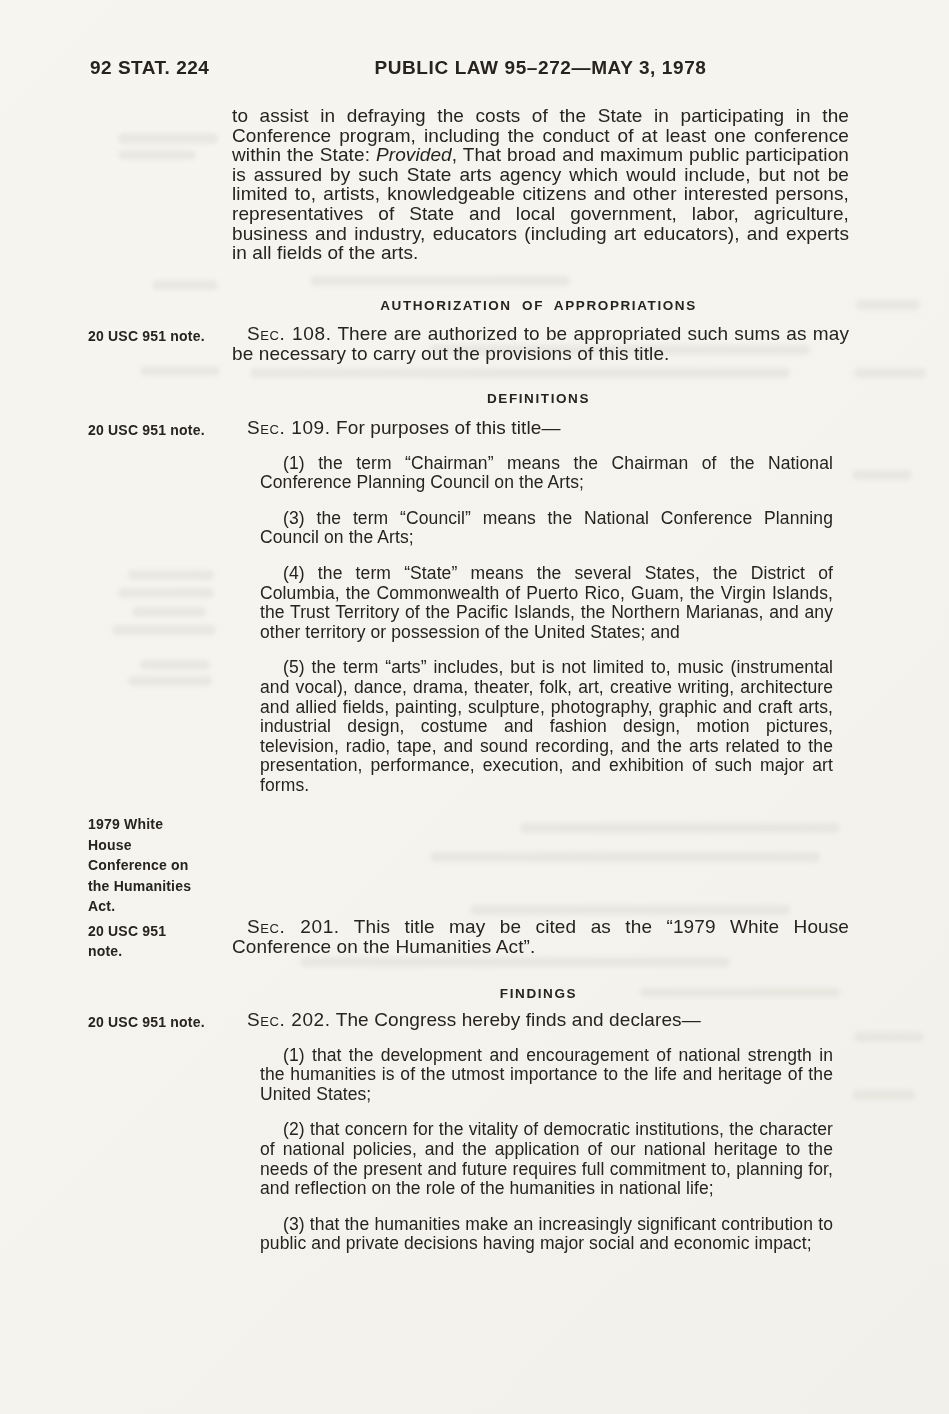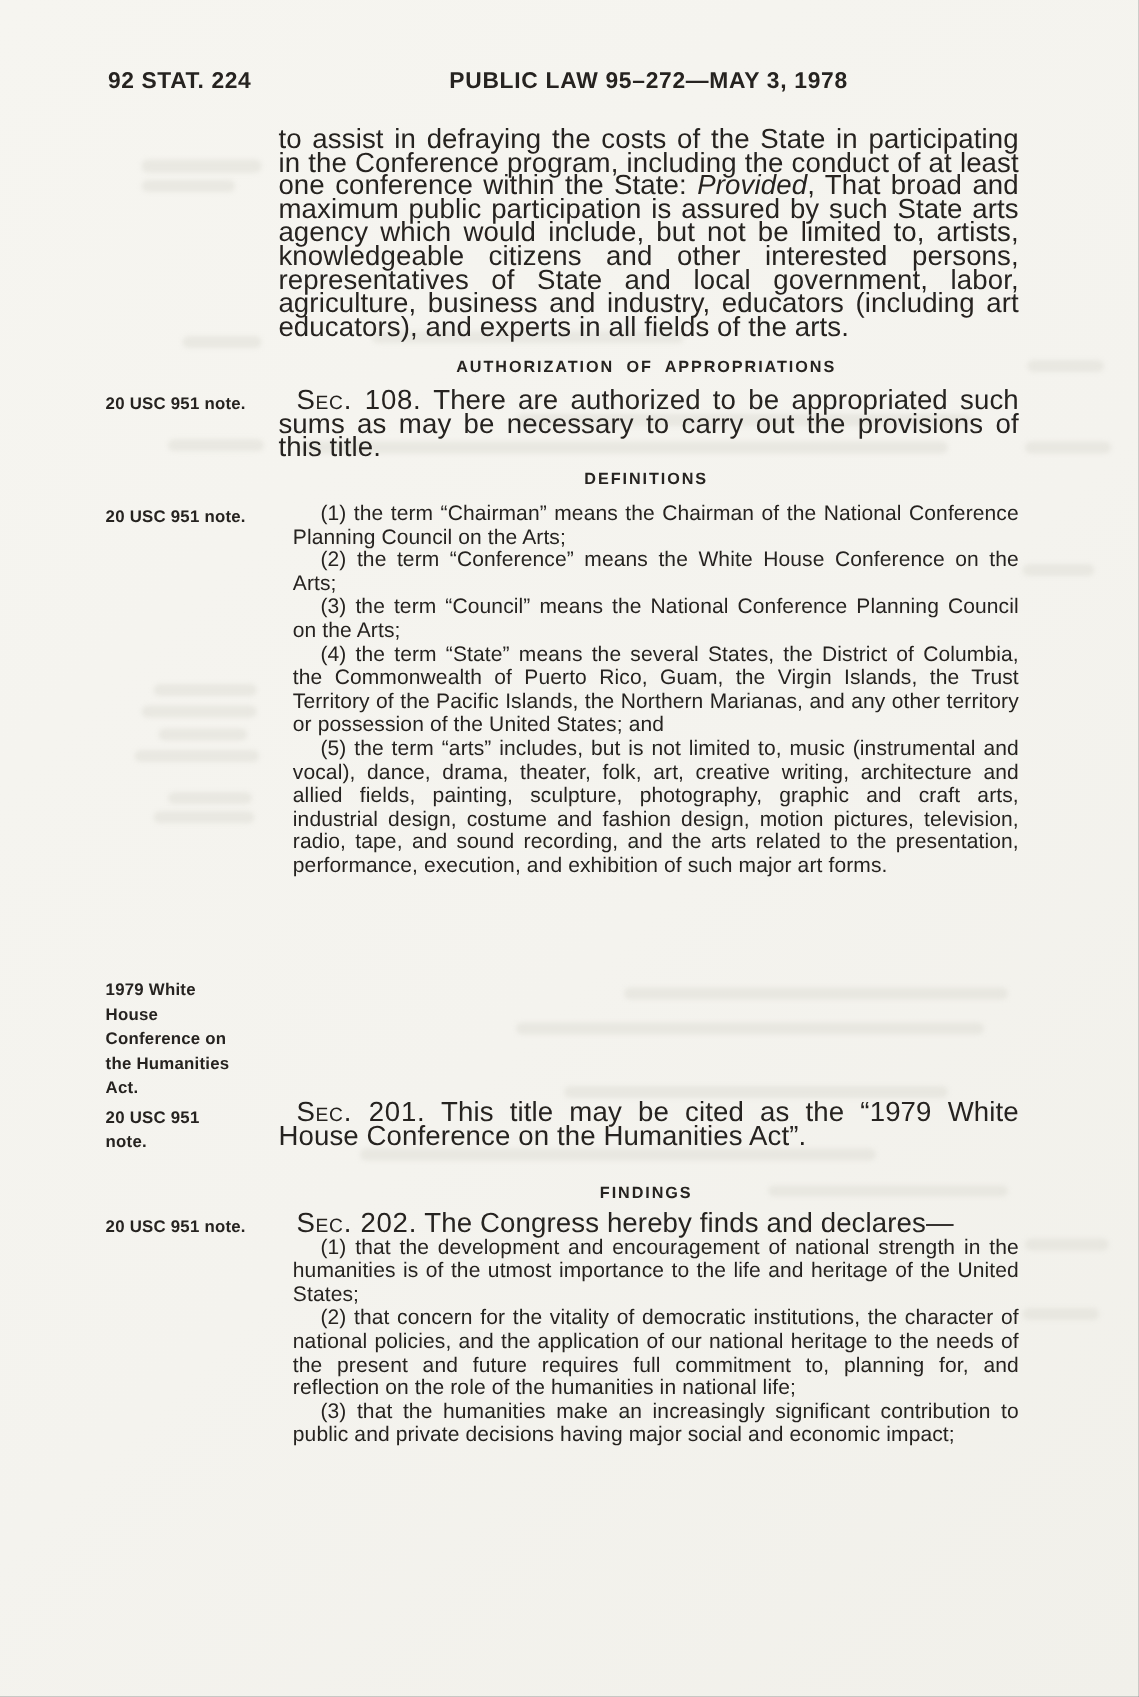--- a/index.html
+++ b/index.html
@@ -16,29 +16,29 @@
     position:absolute;left:90px;top:57px;
     font-size:19px;font-weight:bold;letter-spacing:.5px;
   }
   .hdr-title{
     position:absolute;left:232px;top:57px;width:617px;
     text-align:center;font-size:19px;font-weight:bold;letter-spacing:.6px;
   }
   .body-col{position:absolute;left:232px;width:617px;}
   .margin-col{position:absolute;left:88px;width:132px;}
   .body-text{
-    font-size:23px;line-height:19.6px;
+    font-size:19px;line-height:19.6px;
     text-align:justify;letter-spacing:.1px;
     margin:0;
   }
   .sec-indent{text-indent:15px;}
   .list-item{
     font-size:17.5px;line-height:19.6px;
     text-align:justify;letter-spacing:.1px;
-    margin:0;padding-left:12px;text-indent:23px;
+    margin:16px;padding-left:12px;text-indent:23px;
   }
   .sc{font-variant:small-caps;letter-spacing:.6px;}
   .sect-heading{
     position:absolute;left:230px;width:617px;
     text-align:center;
     font-size:13.5px;font-weight:bold;
     letter-spacing:1.6px;word-spacing:5px;
   }
   .title-heading{
     position:absolute;left:232px;width:617px;
@@ -106,22 +106,25 @@
       <span class="sc">Sec. 108.</span>
       <span>There are authorized to be appropriated such sums as may be necessary to carry out the provisions of this title.</span>
     </p>
   </div>
 
   <div class="sect-heading" style="top:391px">DEFINITIONS</div>
   <div class="margin-col" style="top:420px">
     <p class="margin-note">20 USC 951 note.</p>
   </div>
   <div class="body-col" style="top:418px">
+    <p class="body-text sec-indent">
+      <span class="sc">Sec. 109.</span>
+      <span>For purposes of this title—</span>
+    </p>
     <p class="list-item">(1) the term “Chairman” means the Chairman of the National Conference Planning Council on the Arts;</p>
-    <p class="list-item">(2) the term “Conference” means the White House Conference on the Arts;</p>
     <p class="list-item">(3) the term “Council” means the National Conference Planning Council on the Arts;</p>
     <p class="list-item">(4) the term “State” means the several States, the District of Columbia, the Commonwealth of Puerto Rico, Guam, the Virgin Islands, the Trust Territory of the Pacific Islands, the Northern Marianas, and any other territory or possession of the United States; and</p>
     <p class="list-item">(5) the term “arts” includes, but is not limited to, music (instrumental and vocal), dance, drama, theater, folk, art, creative writing, architecture and allied fields, painting, sculpture, photography, graphic and craft arts, industrial design, costume and fashion design, motion pictures, television, radio, tape, and sound recording, and the arts related to the presentation, performance, execution, and exhibition of such major art forms.</p>
   </div>
 
   <div class="margin-col" style="top:814px;width:112px">
     <p class="margin-note">1979 White House Conference on the Humanities Act.</p>
     <p class="margin-note" style="margin-top:4px">20 USC 951 note.</p>
   </div>
 

